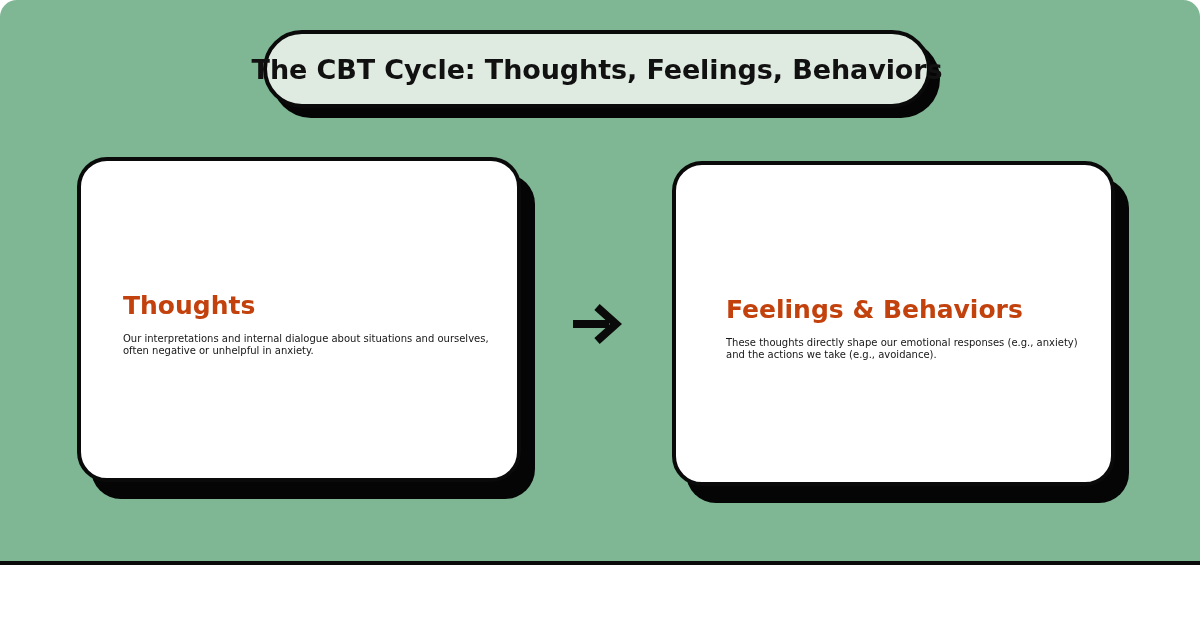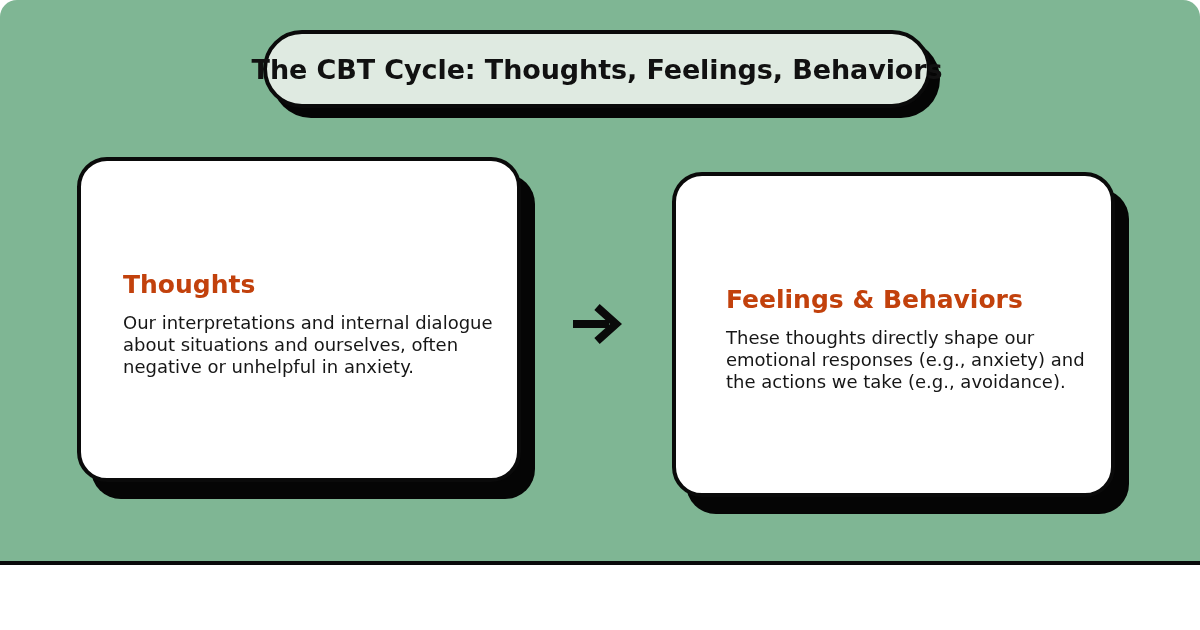--- a/index.html
+++ b/index.html
@@ -82,35 +82,35 @@
     justify-content: center;
   }
   .card-left {
     left: 77px;
     top: 157px;
     width: 444px;
     height: 325px;
   }
   .card-right {
     left: 672px;
-    top: 172px;
+    top: 161px;
     width: 443px;
     height: 325px;
   }
   .card-heading {
     font-size: 25px;
     font-weight: bold;
     color: #c2410c;
     margin: 10px 0 14px 0;
     line-height: 1.1;
   }
   .card-left .card-heading { padding-left: 18px; }
   .card-right .card-heading { padding-left: 26px; }
   .card-body {
-    font-size: 18px;
+    font-size: 10px;
     line-height: 1.22;
     color: #161616;
     margin: 0;
     max-width: 375px;
   }
   .card-left .card-body { padding-left: 18px; }
   .card-right .card-body { padding-left: 26px; }
 
   
   .arrow-connector {

